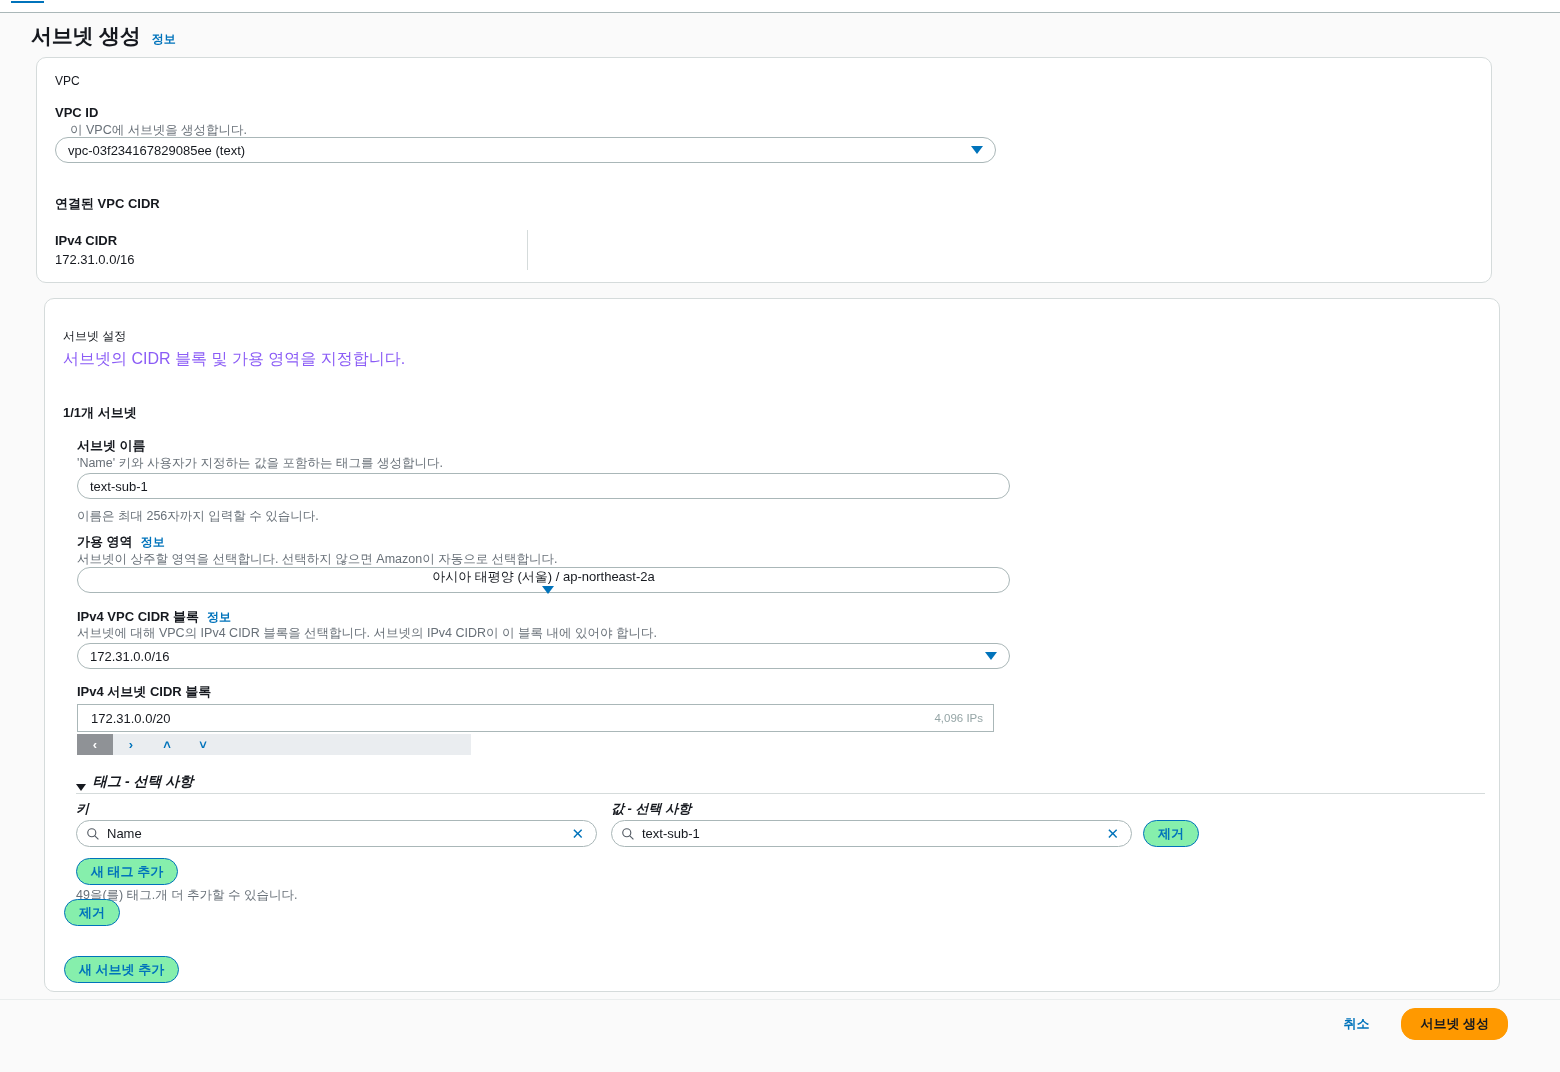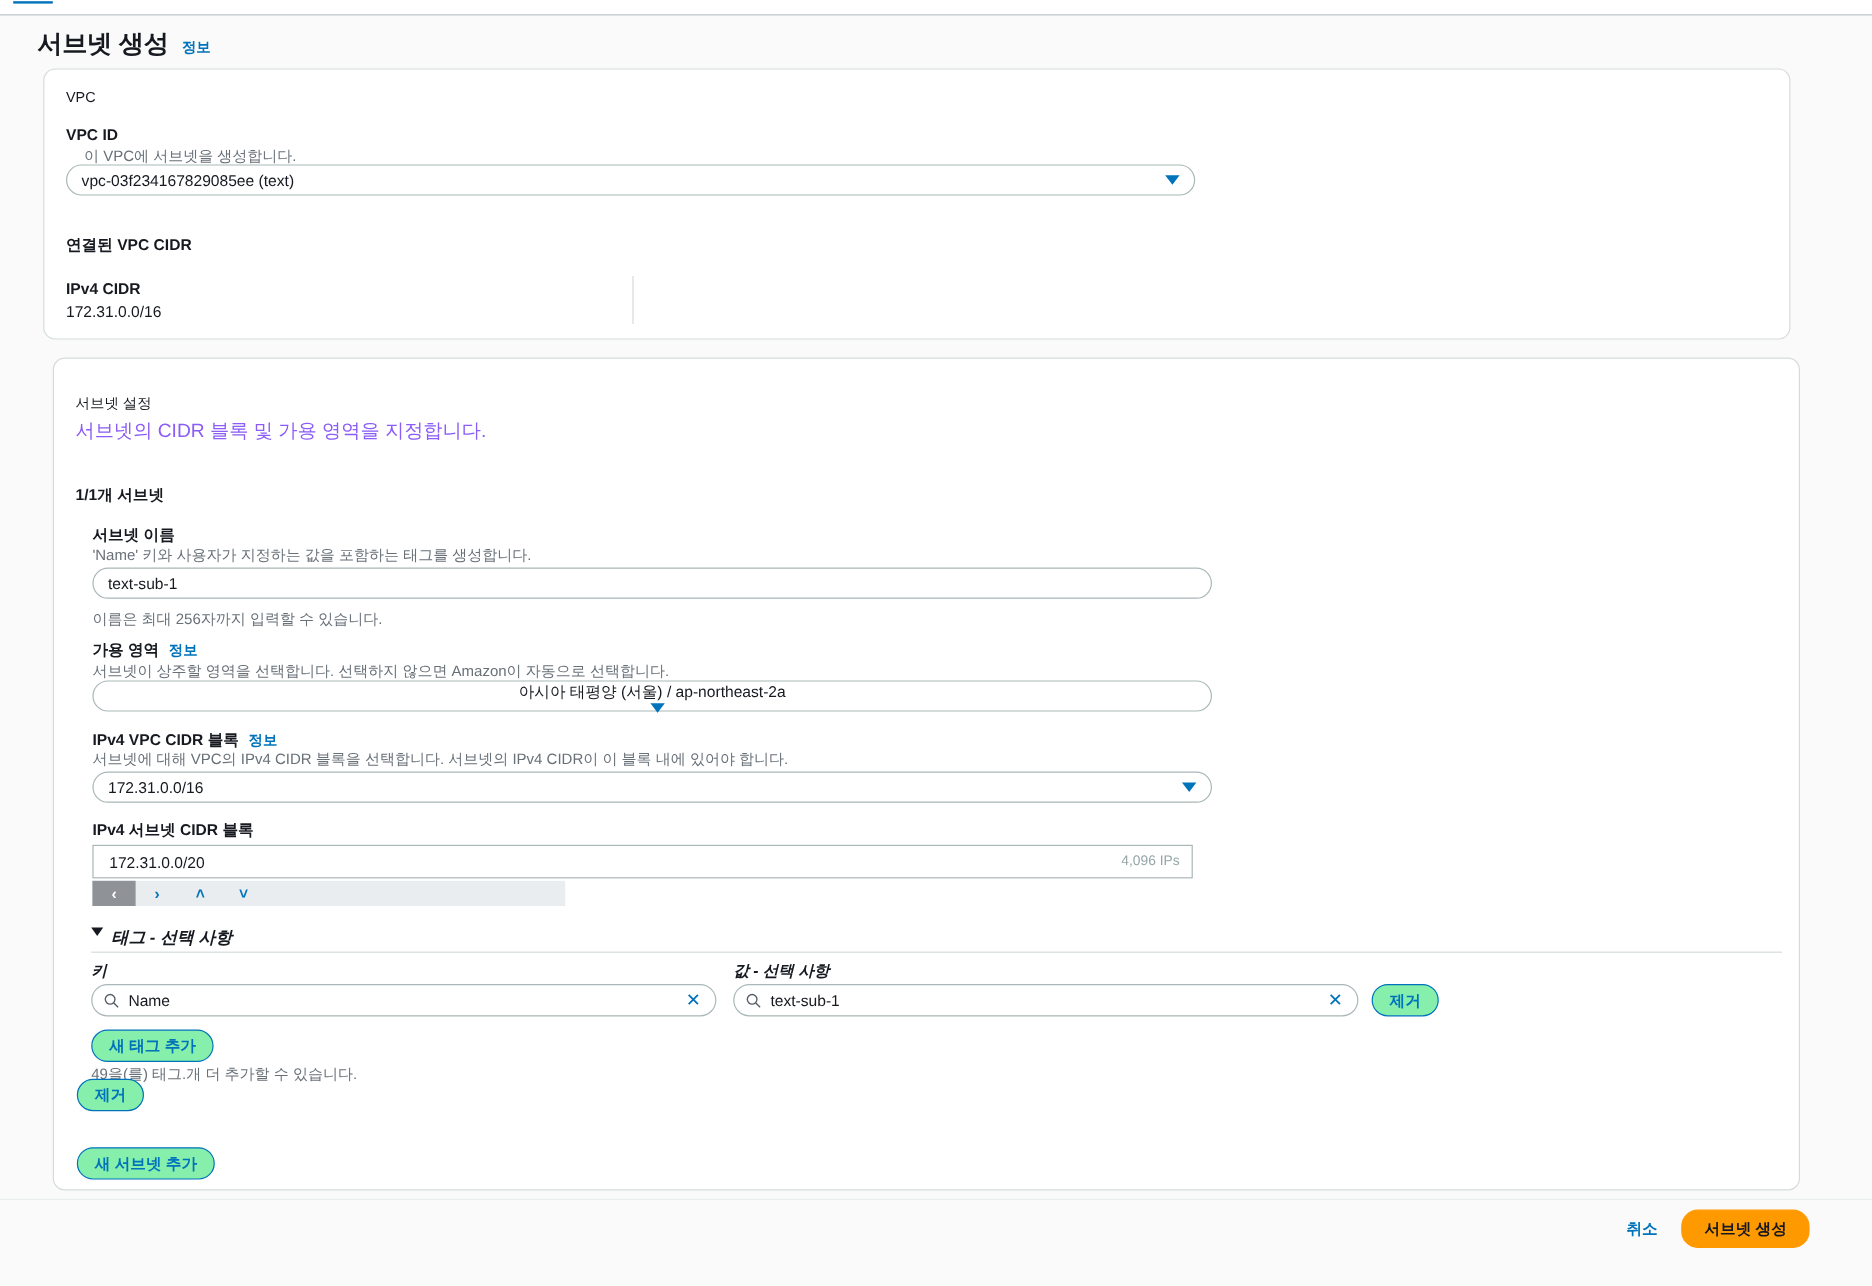--- a/index.html
+++ b/index.html
@@ -182,21 +182,21 @@
   .stepper .spacer { flex: 1; }
 
   
   .disclosure {
     position: absolute;
     font-size: 14px;
     font-weight: bold;
     font-style: italic;
     color: #16191f;
     display: flex;
-    align-items: flex-start;
+    align-items: flex-end;
     gap: 7px;
     cursor: pointer;
   }
   .disclosure .tri {
     width: 0; height: 0;
     border-left: 5px solid transparent;
     border-right: 5px solid transparent;
     border-top: 7px solid #16191f;
   }
   .hr {
@@ -261,21 +261,21 @@
     position: absolute;
     left: 0; top: 999px;
     width: 1560px; height: 1px;
     background: #eaeded;
   }
   .footer-actions {
     position: absolute;
     right: 52px; top: 1008px;
     display: flex;
     align-items: center;
-    gap: 16px;
+    gap: 28px;
   }
   .btn-link {
     font-size: 13px;
     font-weight: bold;
     color: #0073bb;
     background: none;
     border: none;
     cursor: pointer;
     padding: 6px 4px;
     font-family: "Liberation Sans", "DejaVu Sans", sans-serif;

